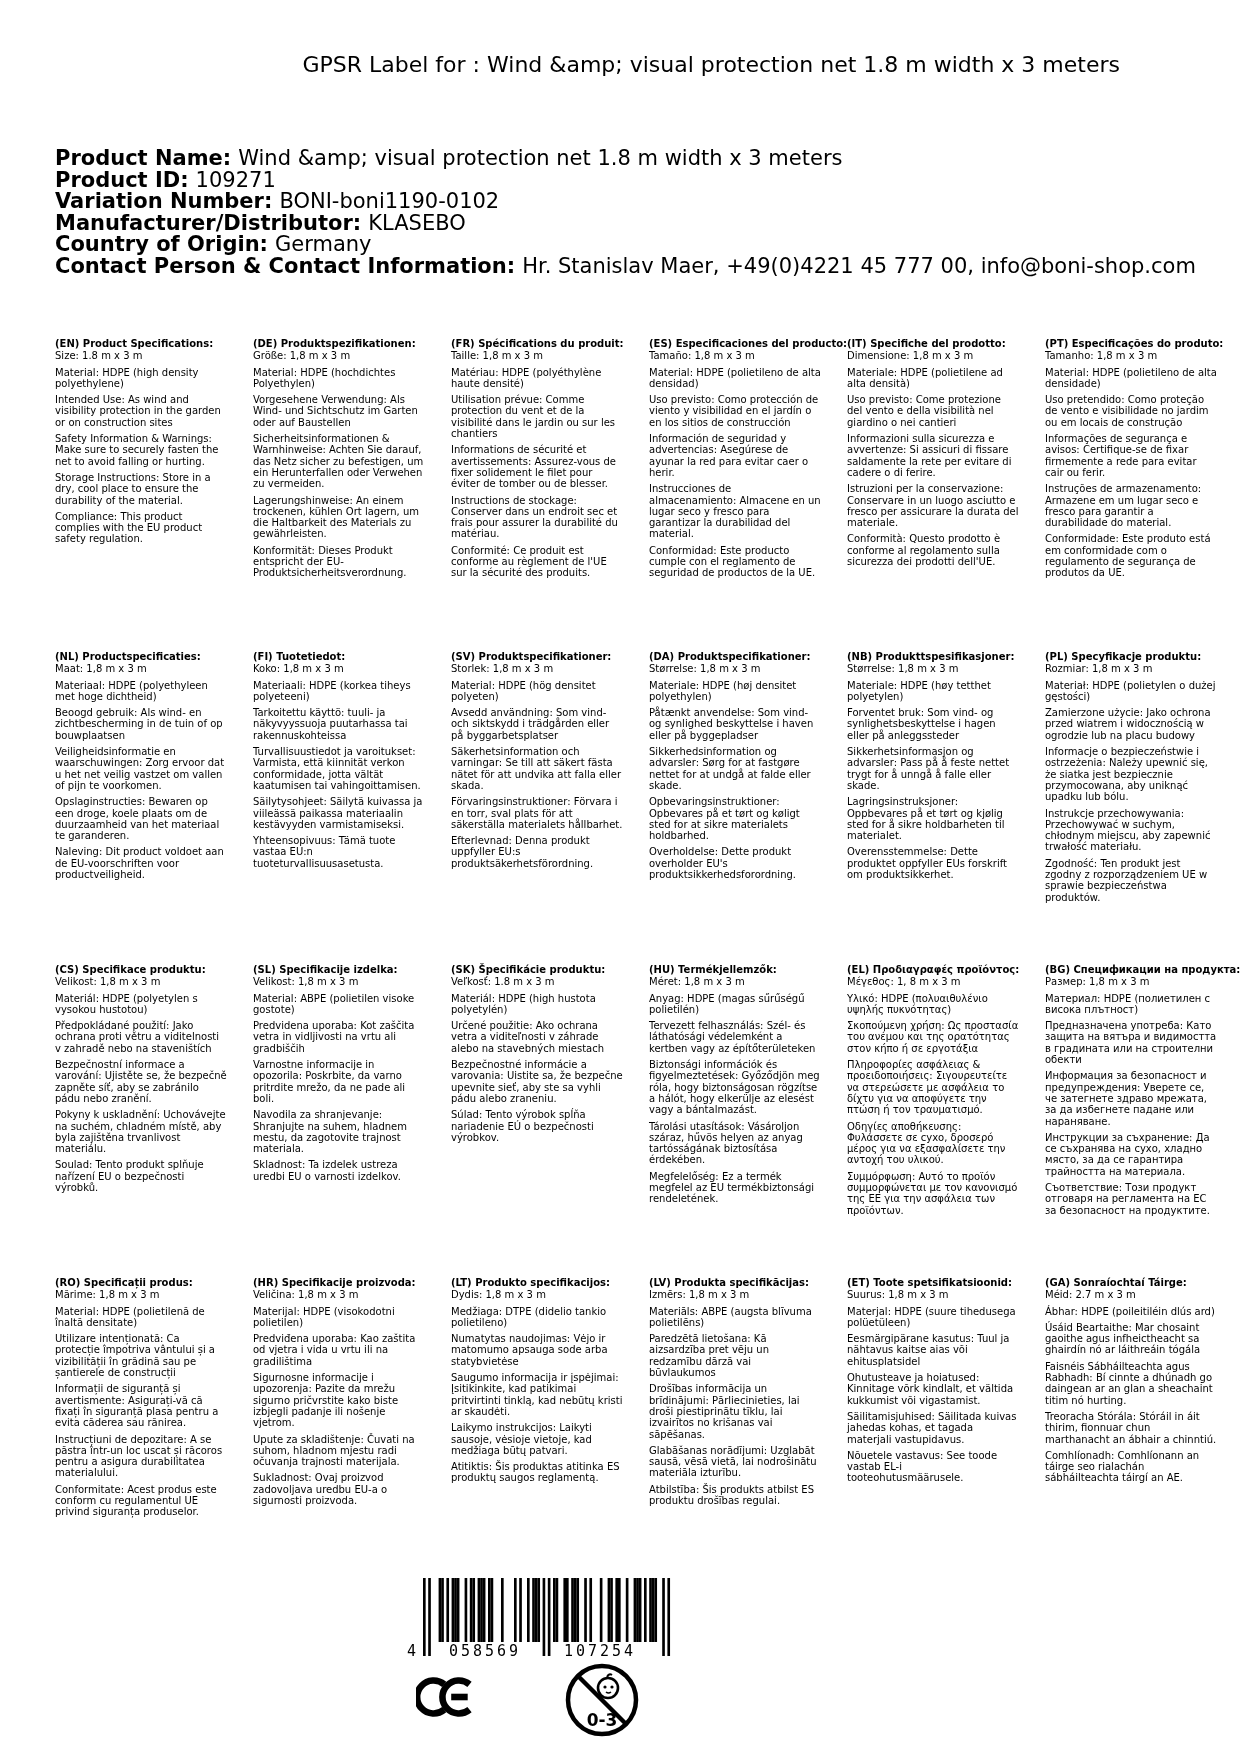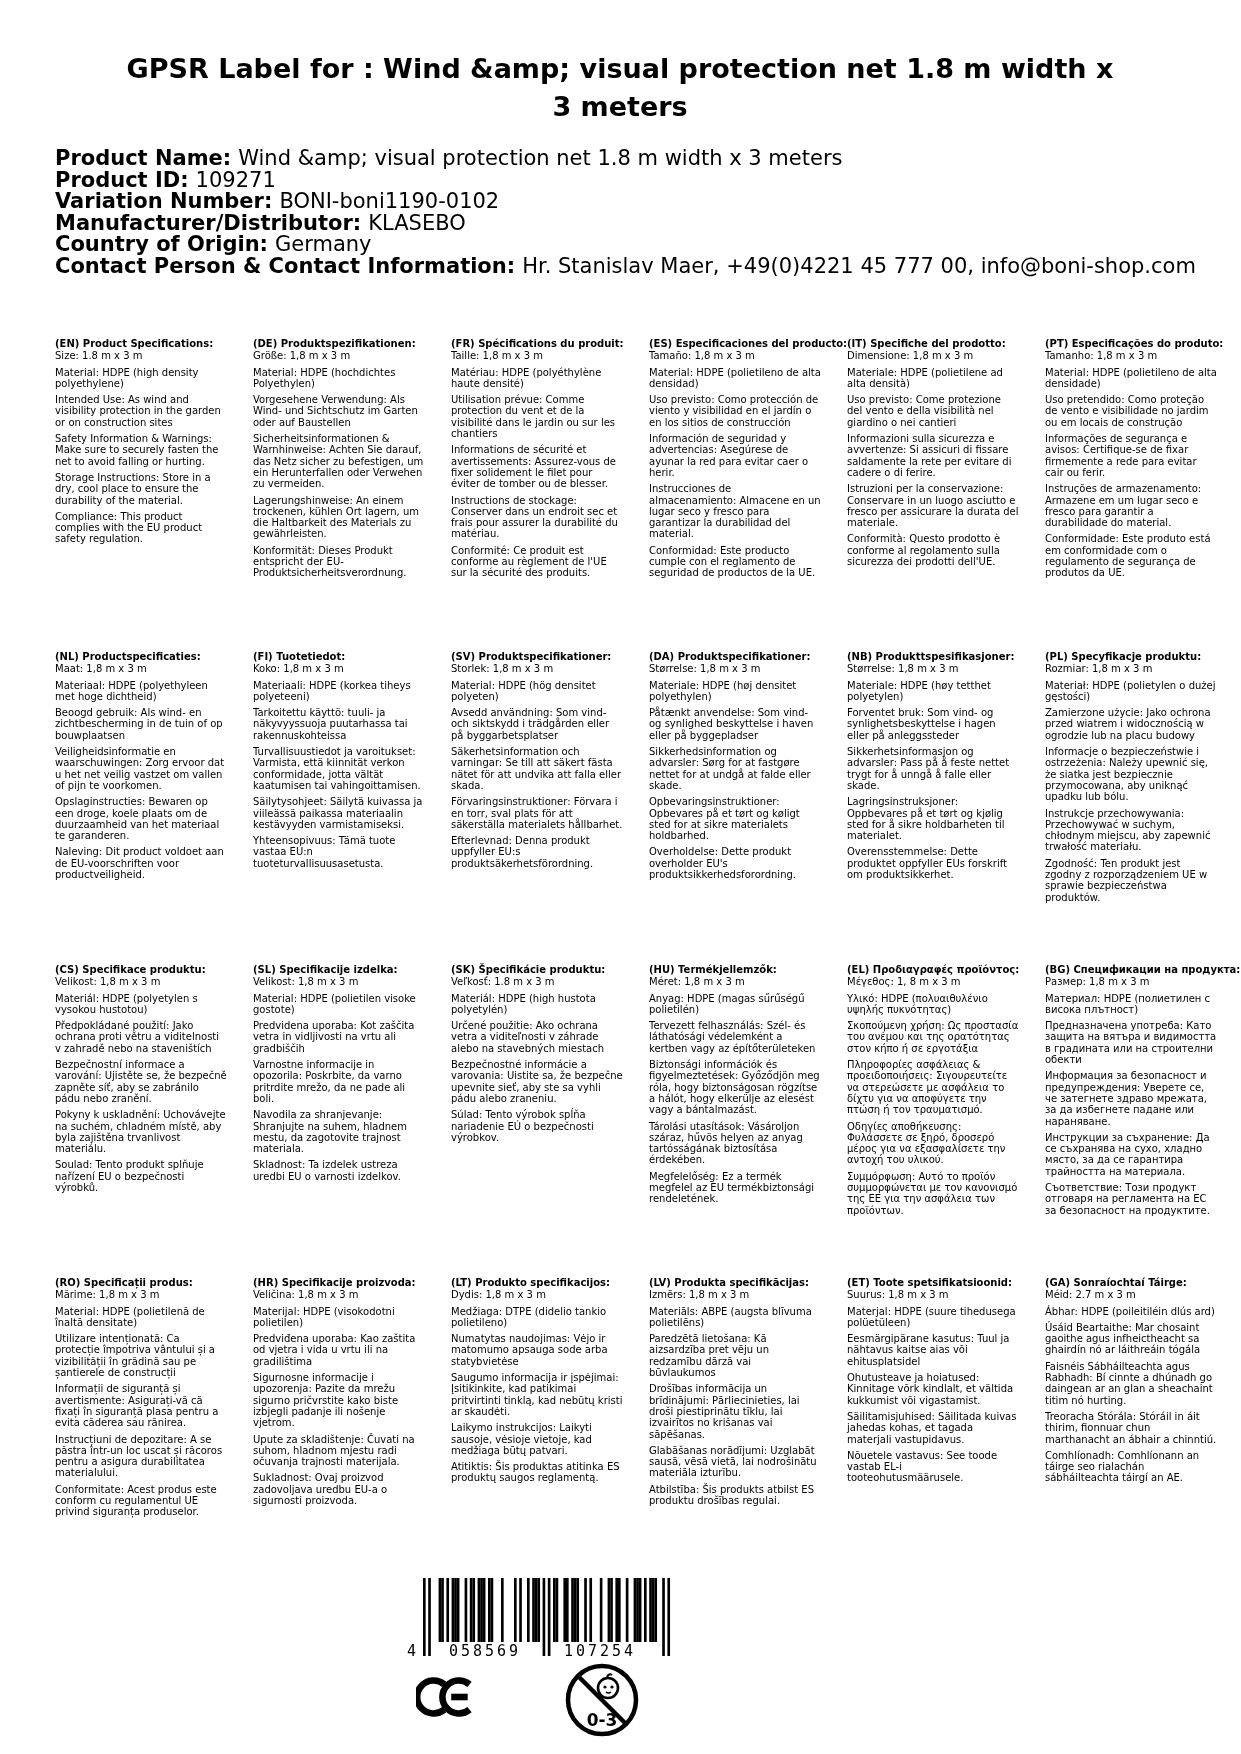--- a/index.html
+++ b/index.html
@@ -6,22 +6,22 @@
   .page{
     position:relative;
     width:1241px;height:1754px;
     background:#ffffff;
     color:#000000;
     font-family:"DejaVu Sans","Liberation Sans",sans-serif;
     overflow:hidden;
   }
   .title{
     position:absolute;top:50px;left:120px;width:1000px;
-    text-align:center;
-    font-size:27px;font-weight:bold;line-height:1.4;
+    text-align:right;
+    font-size:22px;font-weight:normal;line-height:1.4;
   }
   .product-info{
     position:absolute;top:148px;left:55px;width:1100px;
     font-size:21px;line-height:21.5px;
   }
   .pi-row{white-space:nowrap;}
   .pi-label{font-weight:bold;}
   .pi-value{font-weight:normal;margin-left:7px;}
   .lang-grid{
     position:absolute;top:338px;left:55px;
@@ -173,21 +173,21 @@
         <div class="lang-par first">Velikost: 1,8 m x 3 m</div>
         <div class="lang-par">Materiál: HDPE (polyetylen s vysokou hustotou)</div>
         <div class="lang-par">Předpokládané použití: Jako ochrana proti větru a viditelnosti v zahradě nebo na staveništích</div>
         <div class="lang-par">Bezpečnostní informace a varování: Ujistěte se, že bezpečně zapněte síť, aby se zabránilo pádu nebo zranění.</div>
         <div class="lang-par">Pokyny k uskladnění: Uchovávejte na suchém, chladném místě, aby byla zajištěna trvanlivost materiálu.</div>
         <div class="lang-par">Soulad: Tento produkt splňuje nařízení EU o bezpečnosti výrobků.</div>
       </div>
       <div class="lang-block">
         <div class="lang-header">(SL) Specifikacije izdelka:</div>
         <div class="lang-par first">Velikost: 1,8 m x 3 m</div>
-        <div class="lang-par">Material: HDPE (polietilen visoke gostote)</div>
+        <div class="lang-par">Material: ABPE (polietilen visoke gostote)</div>
         <div class="lang-par">Predvidena uporaba: Kot zaščita vetra in vidljivosti na vrtu ali gradbiščih</div>
         <div class="lang-par">Varnostne informacije in opozorila: Poskrbite, da varno pritrdite mrežo, da ne pade ali boli.</div>
         <div class="lang-par">Navodila za shranjevanje: Shranjujte na suhem, hladnem mestu, da zagotovite trajnost materiala.</div>
         <div class="lang-par">Skladnost: Ta izdelek ustreza uredbi EU o varnosti izdelkov.</div>
       </div>
       <div class="lang-block">
         <div class="lang-header">(SK) Špecifikácie produktu:</div>
         <div class="lang-par first">Veľkosť: 1.8 m x 3 m</div>
         <div class="lang-par">Materiál: HDPE (high hustota polyetylén)</div>
         <div class="lang-par">Určené použitie: Ako ochrana vetra a viditeľnosti v záhrade alebo na stavebných miestach</div>
@@ -202,21 +202,21 @@
         <div class="lang-par">Biztonsági információk és figyelmeztetések: Győződjön meg róla, hogy biztonságosan rögzítse a hálót, hogy elkerülje az elesést vagy a bántalmazást.</div>
         <div class="lang-par">Tárolási utasítások: Vásároljon száraz, hűvös helyen az anyag tartósságának biztosítása érdekében.</div>
         <div class="lang-par">Megfelelőség: Ez a termék megfelel az EU termékbiztonsági rendeletének.</div>
       </div>
       <div class="lang-block">
         <div class="lang-header">(EL) Προδιαγραφές προϊόντος:</div>
         <div class="lang-par first">Μέγεθος: 1, 8 m x 3 m</div>
         <div class="lang-par">Υλικό: HDPE (πολυαιθυλένιο υψηλής πυκνότητας)</div>
         <div class="lang-par">Σκοπούμενη χρήση: Ως προστασία του ανέμου και της ορατότητας στον κήπο ή σε εργοτάξια</div>
         <div class="lang-par">Πληροφορίες ασφάλειας &amp; προειδοποιήσεις: Σιγουρευτείτε να στερεώσετε με ασφάλεια το δίχτυ για να αποφύγετε την πτώση ή τον τραυματισμό.</div>
-        <div class="lang-par">Οδηγίες αποθήκευσης: Φυλάσσετε σε ξηρό, δροσερό μέρος για να εξασφαλίσετε την αντοχή του υλικού.</div>
+        <div class="lang-par">Οδηγίες αποθήκευσης: Φυλάσσετε σε сухо, δροσερό μέρος για να εξασφαλίσετε την αντοχή του υλικού.</div>
         <div class="lang-par">Συμμόρφωση: Αυτό το προϊόν συμμορφώνεται με τον κανονισμό της ΕΕ για την ασφάλεια των προϊόντων.</div>
       </div>
       <div class="lang-block">
         <div class="lang-header">(BG) Спецификации на продукта:</div>
         <div class="lang-par first">Размер: 1,8 m x 3 m</div>
         <div class="lang-par">Материал: HDPE (полиетилен с висока плътност)</div>
         <div class="lang-par">Предназначена употреба: Като защита на вятъра и видимостта в градината или на строителни обекти</div>
         <div class="lang-par">Информация за безопасност и предупреждения: Уверете се, че затегнете здраво мрежата, за да избегнете падане или нараняване.</div>
         <div class="lang-par">Инструкции за съхранение: Да се съхранява на сухо, хладно място, за да се гарантира трайността на материала.</div>
         <div class="lang-par">Съответствие: Този продукт отговаря на регламента на ЕС за безопасност на продуктите.</div>

